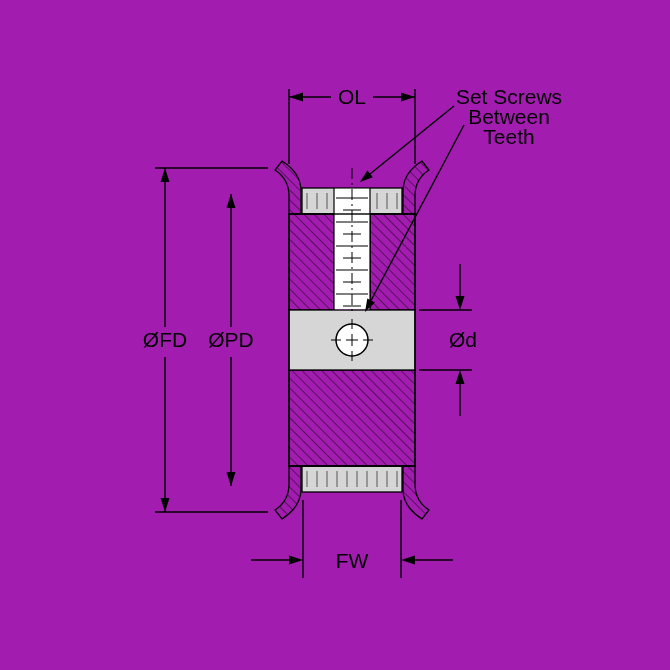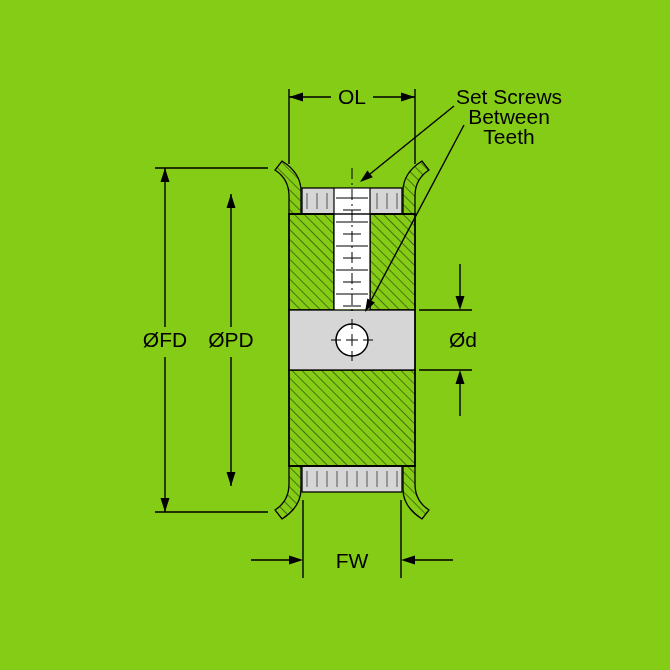--- a/index.html
+++ b/index.html
@@ -4,21 +4,21 @@
 <style>
   html, body {
     margin: 0;
     padding: 0;
     background: #ffffff;
   }
   .canvas {
     position: relative;
     width: 670px;
     height: 670px;
-    background: #84cc16;
+    background: #a21caf;
     overflow: hidden;
     font-family: "Liberation Sans", sans-serif;
   }
   svg text {
     font-family: "Liberation Sans", sans-serif;
     font-size: 21px;
     fill: #000000;
   }
   .dimline {
     stroke: #000000;

